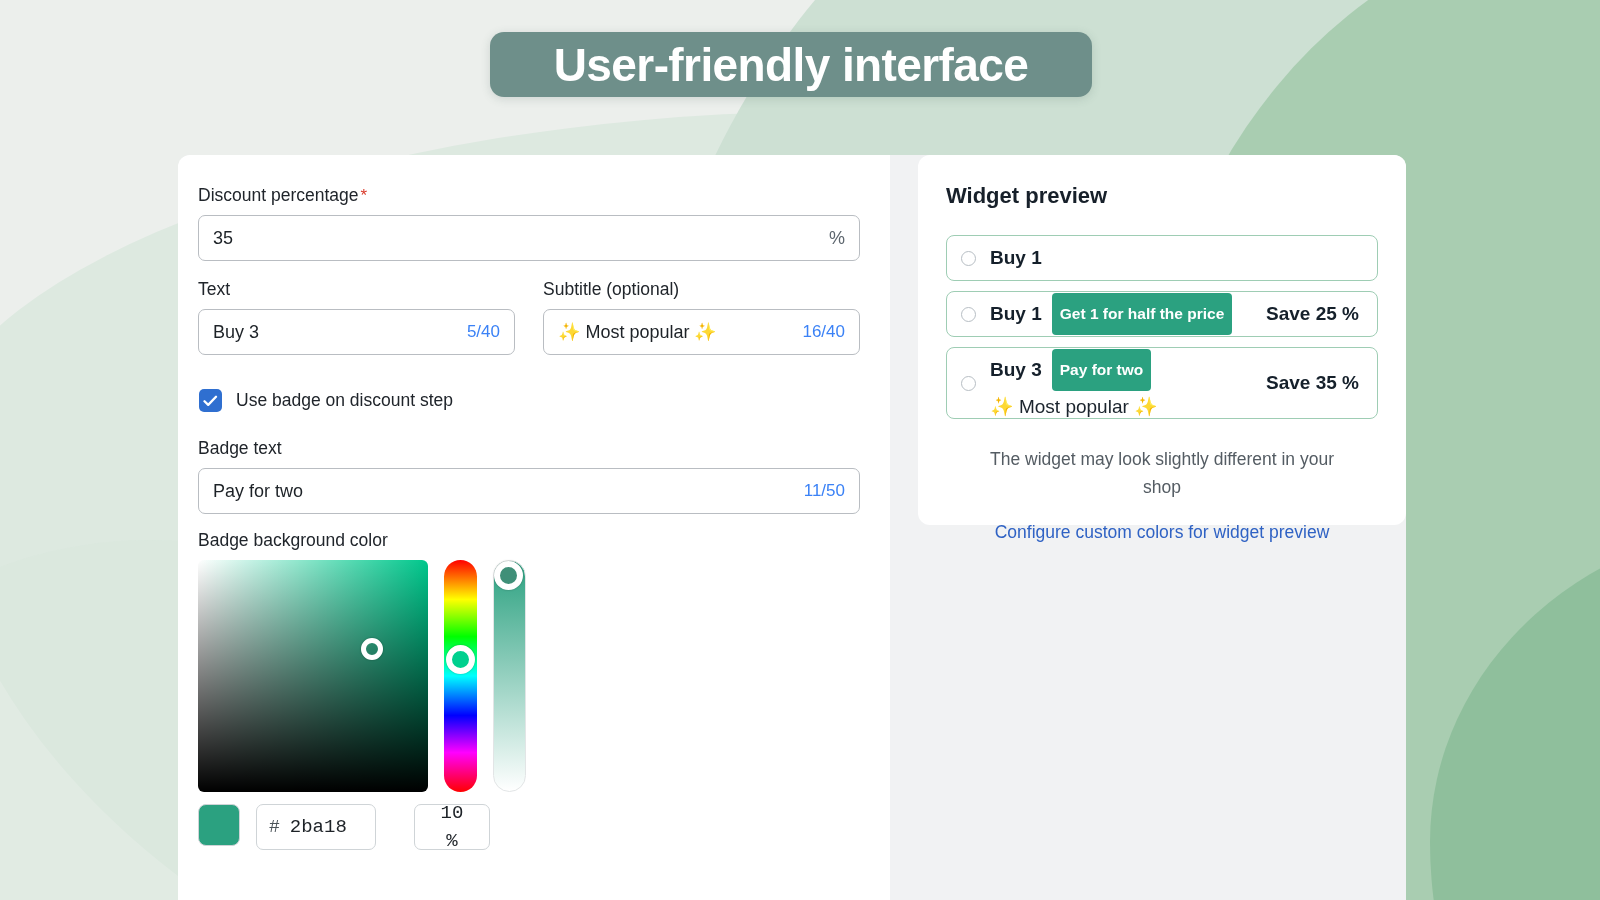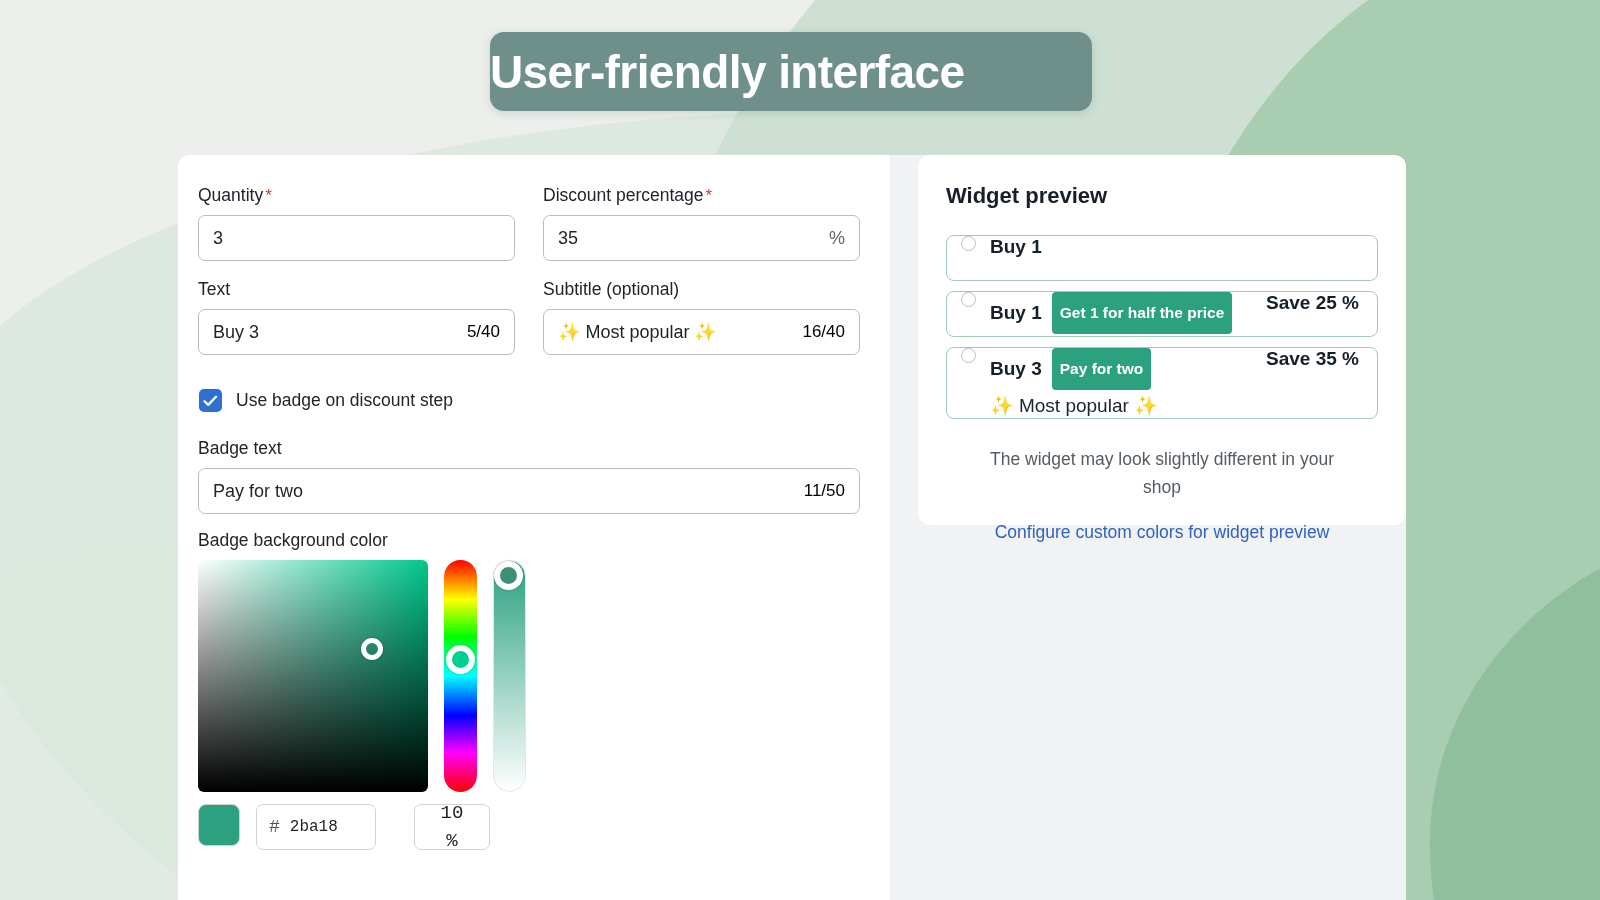--- a/index.html
+++ b/index.html
@@ -43,24 +43,24 @@
     position: absolute; left: -200px; top: 540px;
     width: 700px; height: 560px;
     background: #d9e8dd;
     border-radius: 50%;
     opacity: .55;
   }
 
   
   .title-banner {
     position: absolute; left: 490px; top: 32px;
-    width: 602px; height: 79px;
+    width: 602px; height: 65px;
     background: #6e8f8a;
     border-radius: 14px;
-    display: flex; align-items: center; justify-content: flex-start;
+    display: flex; align-items: center; justify-content: center;
     box-shadow: 0 2px 10px rgba(60,90,85,.18);
   }
   .title-banner h1 {
     color: #ffffff;
     font-size: 46px;
     font-weight: bold;
     letter-spacing: -.6px;
     line-height: 1;
     white-space: nowrap;
   }
@@ -103,21 +103,21 @@
     border-radius: 7px;
     background: #fff;
     display: flex; align-items: center;
     padding: 0 14px;
   }
   .inp .val {
     font-size: 18px; color: #1d2227; flex: 1;
     white-space: nowrap; overflow: hidden;
   }
   .inp .suffix { font-size: 18px; color: #5d666e; padding-left: 8px; }
-  .inp .counter { font-size: 17px; color: #000000; padding-left: 10px; }
+  .inp .counter { font-size: 17px; color: #3b82f6; padding-left: 10px; }
 
   
   .check-row { display: flex; align-items: center; margin: 16px 0 26px 1px; }
   .cbox {
     width: 23px; height: 23px; border-radius: 5px;
     background: #2f6fd0; display: flex; align-items: center; justify-content: center;
     flex: none;
   }
   .cbox svg { display: block; }
   .check-label { font-size: 17.5px; color: #20252b; margin-left: 14px; }
@@ -173,36 +173,36 @@
     background: #2ba180; border: 1px solid #cfd4d7;
     flex: none;
   }
   .hexfield {
     width: 120px; height: 46px; border: 1px solid #cfd4d7; border-radius: 7px;
     display: flex; align-items: center; padding: 0 12px; gap: 10px;
     font-family: "Liberation Mono", monospace;
     overflow: hidden;
   }
   .hexfield .hash { color: #4b5358; font-size: 18px; }
-  .hexfield .hexval { color: #1d2227; font-size: 16px; white-space: nowrap; }
+  .hexfield .hexval { color: #1d2227; font-size: 19px; white-space: nowrap; }
   .pctfield {
     width: 76px; height: 46px; border: 1px solid #cfd4d7; border-radius: 7px;
     display: flex; align-items: center; justify-content: center; gap: 6px;
     font-family: "Liberation Mono", monospace;
     margin-left: 22px; overflow: hidden; flex-direction: column;
   }
   .pctfield .pv { font-size: 19px; color: #1d2227; }
   .pctfield .ps { font-size: 19px; color: #1d2227; }
 
   
   .wp-title { font-size: 22px; font-weight: bold; color: #17202a; margin-bottom: 26px; }
   .wrow {
     border: 1px solid #9ecdb4;
     border-radius: 8px;
-    display: flex; 
+    display: flex; align-items: center;
     padding: 0 18px 0 14px;
     margin-bottom: 10px;
     min-height: 46px;
   }
   .wrow.tall { min-height: 72px; }
   .radio {
     width: 15px; height: 15px; border-radius: 50%;
     border: 1.6px solid #b7bec4; flex: none; margin-right: 14px;
   }
   .wbody { flex: 1; min-width: 0; }
@@ -243,26 +243,20 @@
     <h1>User-friendly interface</h1>
   </div>
 
   <div class="shell"></div>
 
   <div class="card-left">
     <div class="form-inner">
 
       <div class="row2">
         <div class="fld">
-          <span class="lbl"><span>Quantity</span><span class="req">*</span></span>
-          <div class="inp">
-            <span class="val">3</span>
-          </div>
-        </div>
-        <div class="fld">
           <span class="lbl"><span>Discount percentage</span><span class="req">*</span></span>
           <div class="inp">
             <span class="val">35</span>
             <span class="suffix">%</span>
           </div>
         </div>
       </div>
 
       <div class="row2">
         <div class="fld">

